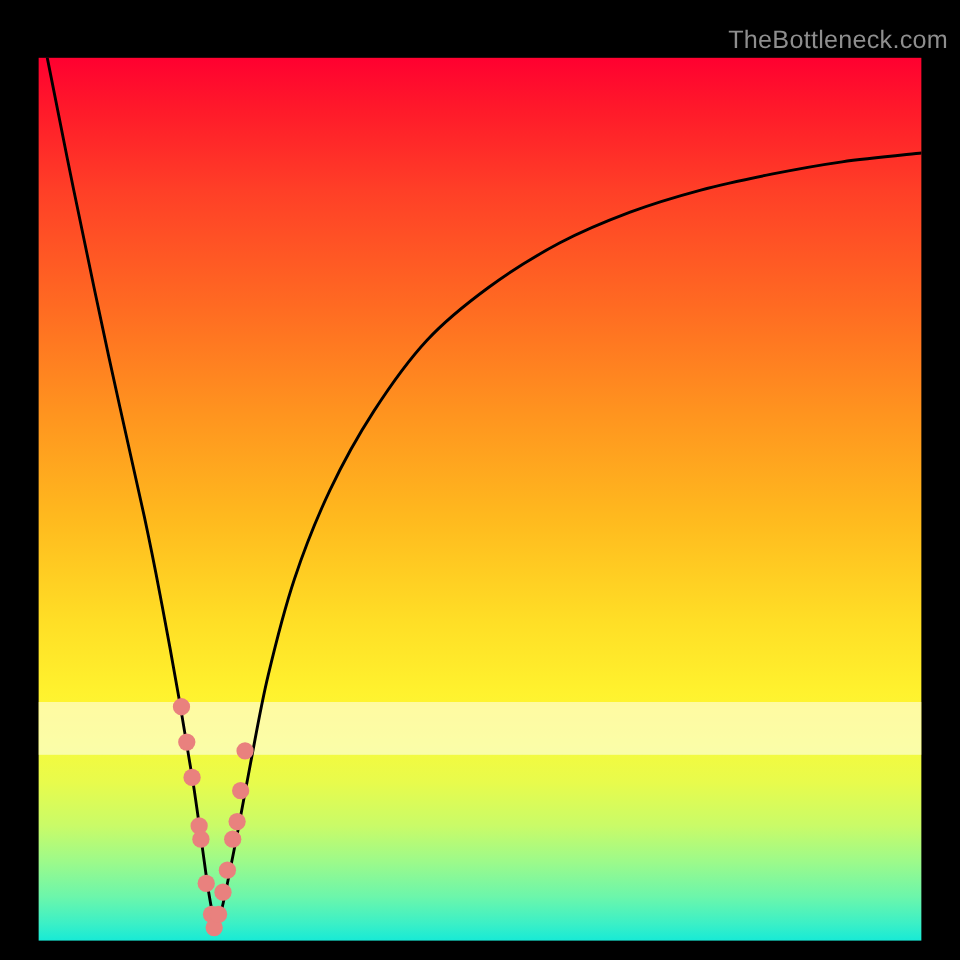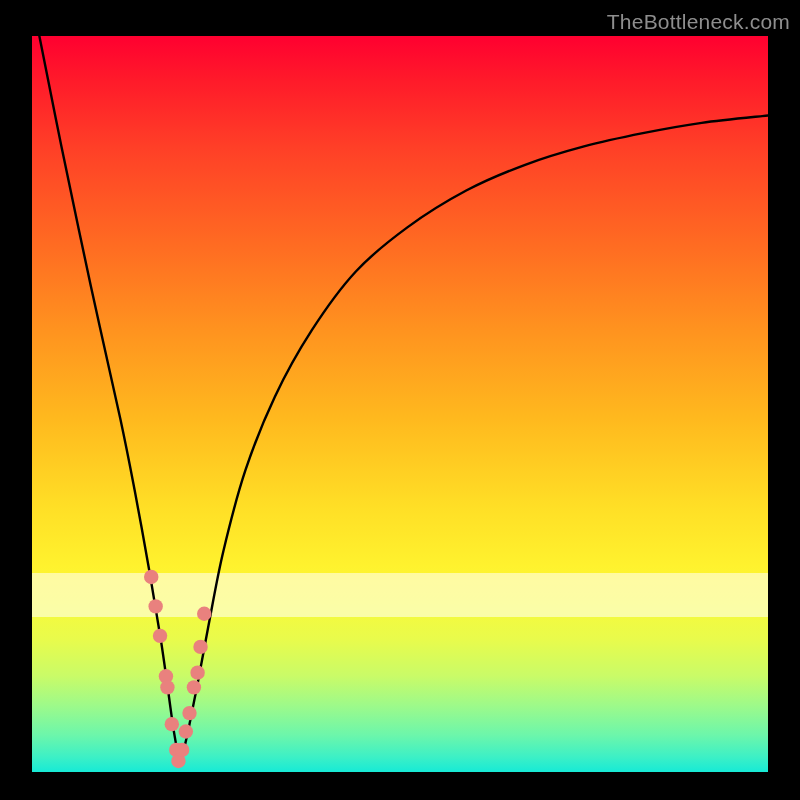--- a/index.html
+++ b/index.html
@@ -6,21 +6,21 @@
     margin: 0;
     padding: 0;
     width: 800px;
     height: 800px;
     overflow: hidden;
     background: #000;
     font-family: Arial, Helvetica, sans-serif;
   }
   .frame {
     position: absolute;
-    top: 4px; left: 0;
+    top: 16px; left: 0;
     width: 800px;
     height: 596px;
     background: #000;
   }
   .plot {
     position: absolute;
     top: 32px;
     left: 32px;
     width: 736px;
     height: 736px;

